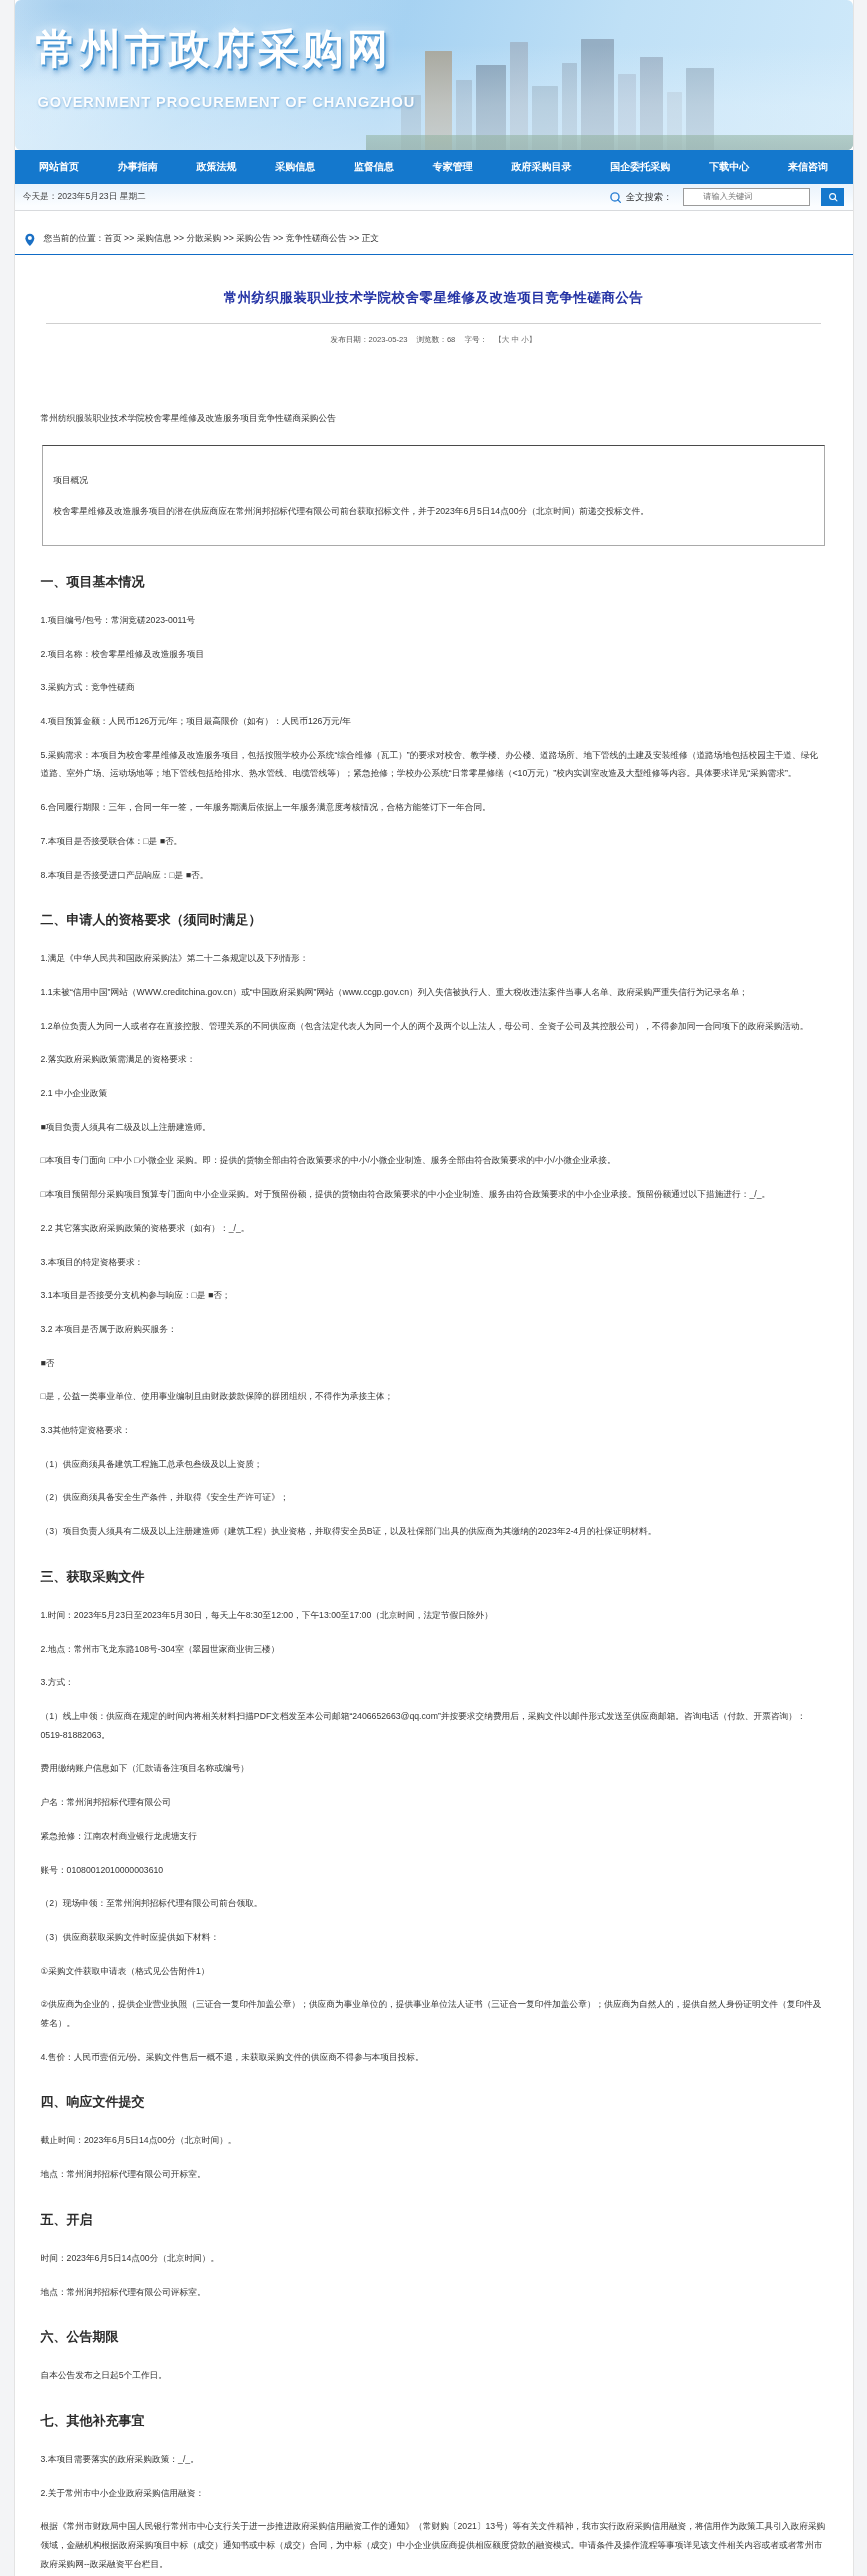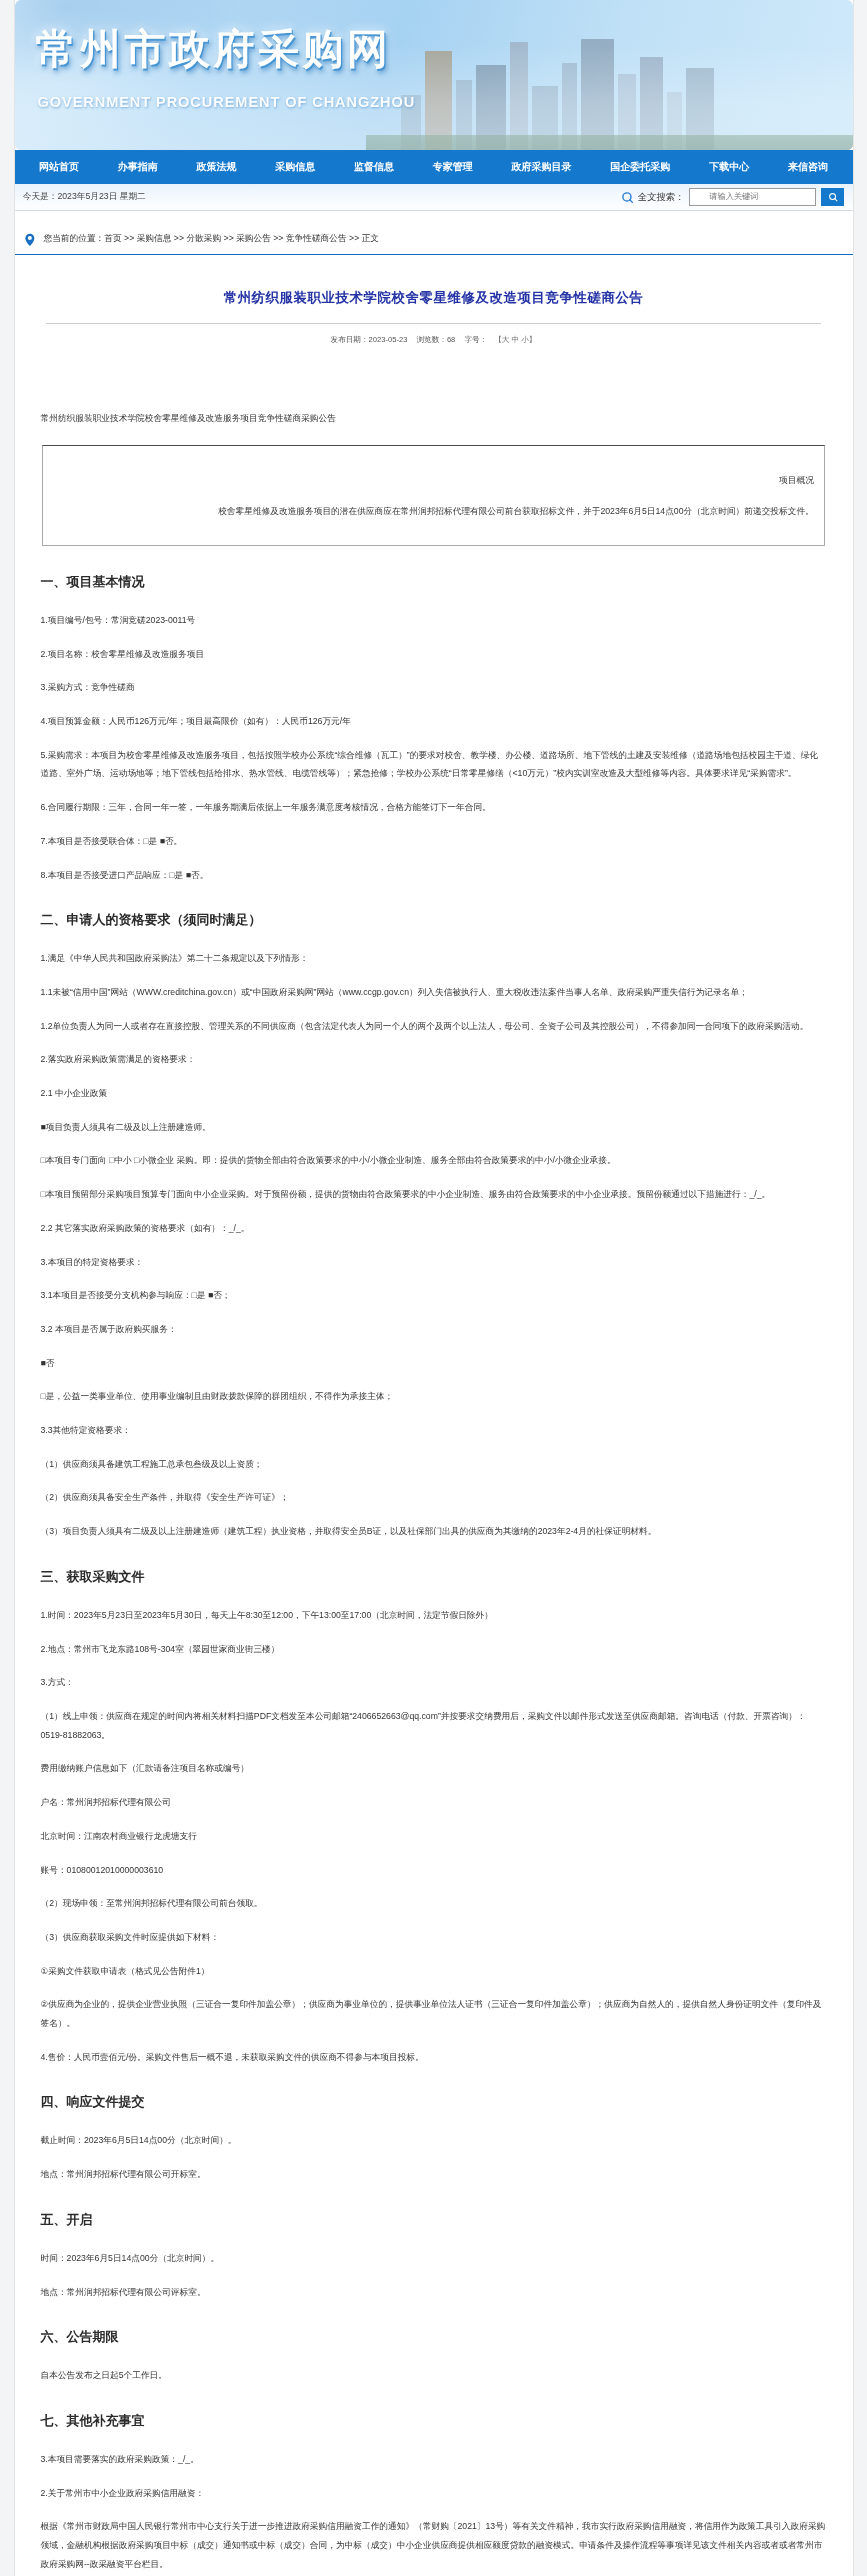--- a/index.html
+++ b/index.html
@@ -37,40 +37,40 @@
     letter-spacing:0.9px;text-shadow:0.6px 1.2px 2.3px rgba(110,165,215,.9);}
 
   
   .nav{height:34px;background:#1478cd;display:flex;align-items:center;justify-content:space-between;padding:0 24.5px;}
   .nav a{color:#ffffff;font-size:10px;font-weight:bold;text-decoration:none;white-space:nowrap;cursor:pointer;}
 
   
   .datebar{height:26px;background:linear-gradient(180deg,#e9f3fc 0%,#fbfdff 85%);border-bottom:0.6px solid #d8dadd;
     display:flex;align-items:center;justify-content:space-between;padding:0 8.2px 0 8.2px;}
   .today{font-size:8.7px;color:#444;}
-  .searchwrap{display:flex;align-items:center;gap:5px;}
+  .searchwrap{display:flex;align-items:center;gap:11px;}
   .search-label{font-size:9.3px;color:#333;display:flex;align-items:center;gap:3.5px;}
   .search-input{width:87px;height:16.3px;border:0.6px solid #9b9b9b;font-size:8.2px;padding:0 19px;color:#333;outline:none;}
   .search-btn{width:23px;height:18.7px;background:#1478cd;border:none;display:flex;align-items:center;justify-content:center;cursor:pointer;}
 
   
   .crumbbar{margin-top:15px;border-bottom:1.7px solid #0f6bc6;padding:7px 8.2px 7px 9.3px;display:flex;gap:8px;}
   .crumbbar .crumb-text{font-size:8.7px;color:#333;}
   .crumbbar a{color:#333;text-decoration:none;cursor:pointer;}
 
   
   .article{padding:34px 26px 17.5px 26px;}
   .art-title{text-align:center;color:#2433a5;font-size:13.4px;font-weight:bold;margin:0 0 16.3px 0;letter-spacing:0.6px;}
   .title-rule{border:none;border-top:0.6px solid #cfcfcf;margin:0 5.8px 10.5px 5.8px;}
   .art-meta{text-align:center;font-size:7.6px;color:#555;margin-bottom:64px;}
   .art-meta span{margin:0 3.5px;}
   .size-switch{color:#777;}
   .para{font-size:8.7px;color:#333;line-height:2.15;margin:15px 0;}
   .section-heading{font-size:13px;color:#2b2b2b;font-weight:bold;margin:27px 0 20px 0;}
-  .overview-box{border:0.6px solid #a9a9a9;border-top:1.7px solid #4a4a4a;margin:17.5px 1.2px;padding:11.7px 10.5px;text-align:right;}
+  .overview-box{border:0.6px solid #a9a9a9;border-top:1.7px solid #4a4a4a;margin:17.5px 1.2px;padding:11.7px 10.5px;}
   .box-line{font-size:8.7px;color:#333;line-height:2.1;margin:13px 0;}
 </style>
 </head>
 <body>
 
 <div class="page">
 
   <div class="banner">
     <div class="mountains"></div>
     <div class="city">
@@ -177,21 +177,21 @@
         <p class="para">（1）供应商须具备建筑工程施工总承包叁级及以上资质；</p>
         <p class="para">（2）供应商须具备安全生产条件，并取得《安全生产许可证》；</p>
         <p class="para">（3）项目负责人须具有二级及以上注册建造师（建筑工程）执业资格，并取得安全员B证，以及社保部门出具的供应商为其缴纳的2023年2-4月的社保证明材料。</p>
         <h2 class="section-heading">三、获取采购文件</h2>
         <p class="para">1.时间：2023年5月23日至2023年5月30日，每天上午8:30至12:00，下午13:00至17:00（北京时间，法定节假日除外）</p>
         <p class="para">2.地点：常州市飞龙东路108号-304室（翠园世家商业街三楼）</p>
         <p class="para">3.方式：</p>
         <p class="para">（1）线上申领：供应商在规定的时间内将相关材料扫描PDF文档发至本公司邮箱“2406652663@qq.com”并按要求交纳费用后，采购文件以邮件形式发送至供应商邮箱。咨询电话（付款、开票咨询）：0519-81882063。</p>
         <p class="para">费用缴纳账户信息如下（汇款请备注项目名称或编号）</p>
         <p class="para">户名：常州润邦招标代理有限公司</p>
-        <p class="para">北京时间：江南农村商业银行龙虎塘支行</p>
+        <p class="para">紧急抢修：江南农村商业银行龙虎塘支行</p>
         <p class="para">账号：01080012010000003610</p>
         <p class="para">（2）现场申领：至常州润邦招标代理有限公司前台领取。</p>
         <p class="para">（3）供应商获取采购文件时应提供如下材料：</p>
         <p class="para">①采购文件获取申请表（格式见公告附件1）</p>
         <p class="para">②供应商为企业的，提供企业营业执照（三证合一复印件加盖公章）；供应商为事业单位的，提供事业单位法人证书（三证合一复印件加盖公章）；供应商为自然人的，提供自然人身份证明文件（复印件及签名）。</p>
         <p class="para">4.售价：人民币壹佰元/份。采购文件售后一概不退，未获取采购文件的供应商不得参与本项目投标。</p>
         <h2 class="section-heading">四、响应文件提交</h2>
         <p class="para">截止时间：2023年6月5日14点00分（北京时间）。</p>
         <p class="para">地点：常州润邦招标代理有限公司开标室。</p>
         <h2 class="section-heading">五、开启</h2>

